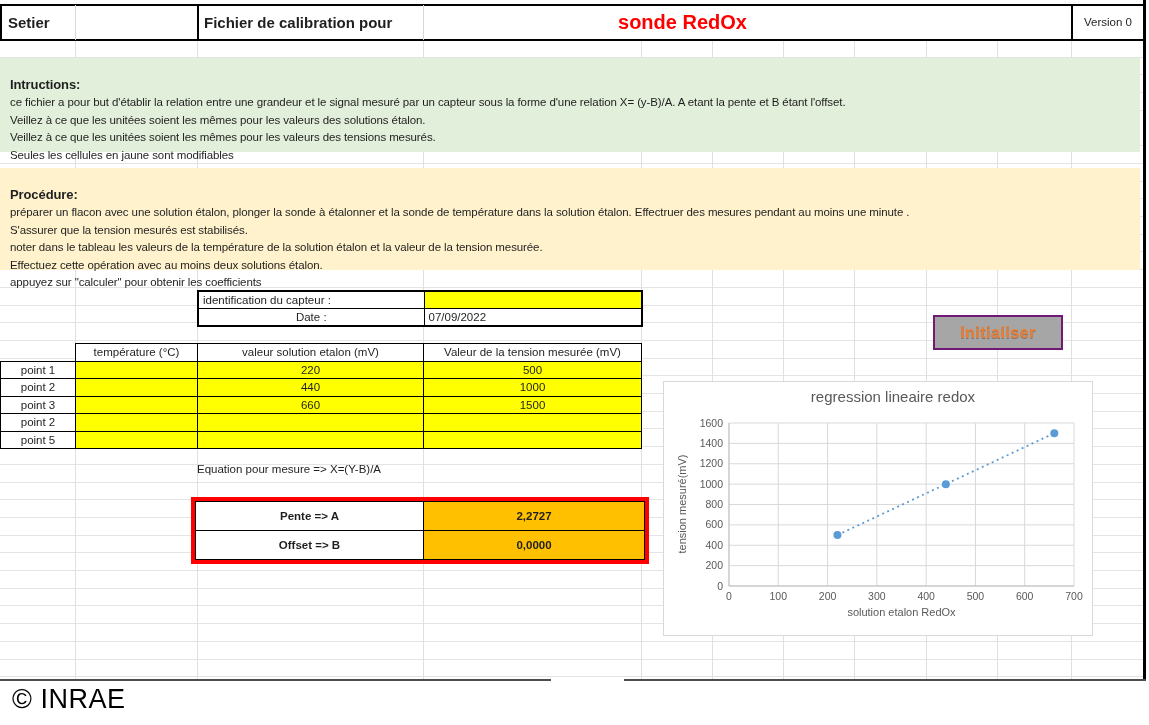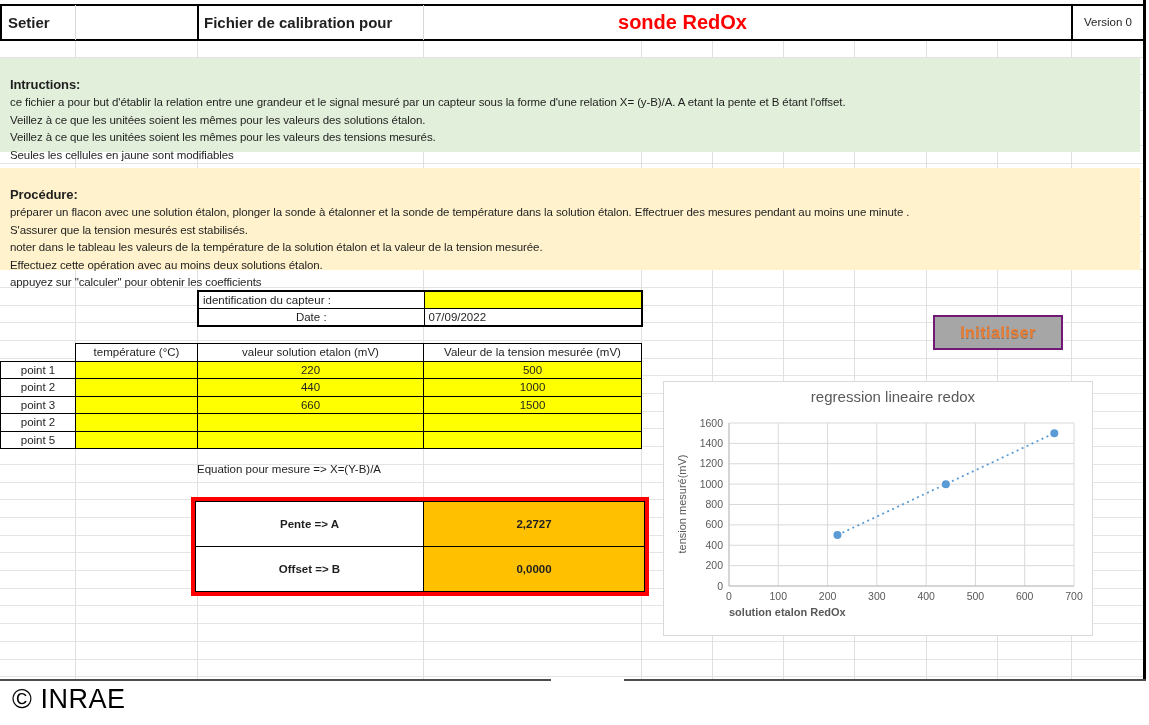--- a/index.html
+++ b/index.html
@@ -44,29 +44,29 @@
   .datatable { position: absolute; left: 0; top: 343px; border-collapse: collapse; table-layout: fixed; }
   .datatable td { height: 17.5px; font-size: 11.5px; text-align: center; padding: 0; overflow: hidden; white-space: nowrap; }
   .datatable td.bordered { border: 1px solid #000; background: #fff; }
   .datatable td.nohead { border: none; background: transparent; }
   .datatable td.ycell { border: 1px solid #000; background: #FFFF00; }
 
   
   .equation { position: absolute; left: 197px; top: 463px; font-size: 11.5px; }
   .coefbox { position: absolute; left: 191px; top: 497px; border: 4px solid #FF0000; }
   .coefbox table { border-collapse: collapse; table-layout: fixed; }
-  .coefbox td { border: 1px solid #000; height: 19px; font-size: 11.5px; font-weight: bold; text-align: center; padding: 16px; }
+  .coefbox td { border: 1px solid #000; height: 19px; font-size: 11.5px; font-weight: bold; text-align: center; padding: 8px; }
   .coef-label { background: #fff; }
   .coef-value { background: #FFC000; }
 
   
   .chart { position: absolute; left: 663px; top: 381px; width: 430px; height: 255px; background: #fff; border: 1px solid #D9D9D9; }
   .chart-title { position: absolute; left: 40px; right: 10px; top: 6px; text-align: center; font-size: 15px; color: #595959; }
   .chart svg { position: absolute; left: 0; top: 0; }
-  .chart-xlabel { position: absolute; left: 65px; top: 224px; width: 345px; font-size: 11px; color: #595959; font-weight: bold; }
+  .chart-xlabel { position: absolute; left: 65px; top: 224px; width: 345px; text-align: center; font-size: 11px; color: #595959; }
   .chart-ylabel { position: absolute; left: 18px; top: 122px; transform: translate(-50%, -50%) rotate(-90deg); white-space: nowrap;
     font-size: 11px; color: #595959; }
 
   
   .bottom-line { position: absolute; top: 679px; height: 2px; background: #4d4d4d; }
   .copyright { position: absolute; left: 12px; top: 684px; font-size: 27px; color: #000; letter-spacing: 0.5px; }
 </style>
 </head>
 <body>
 

